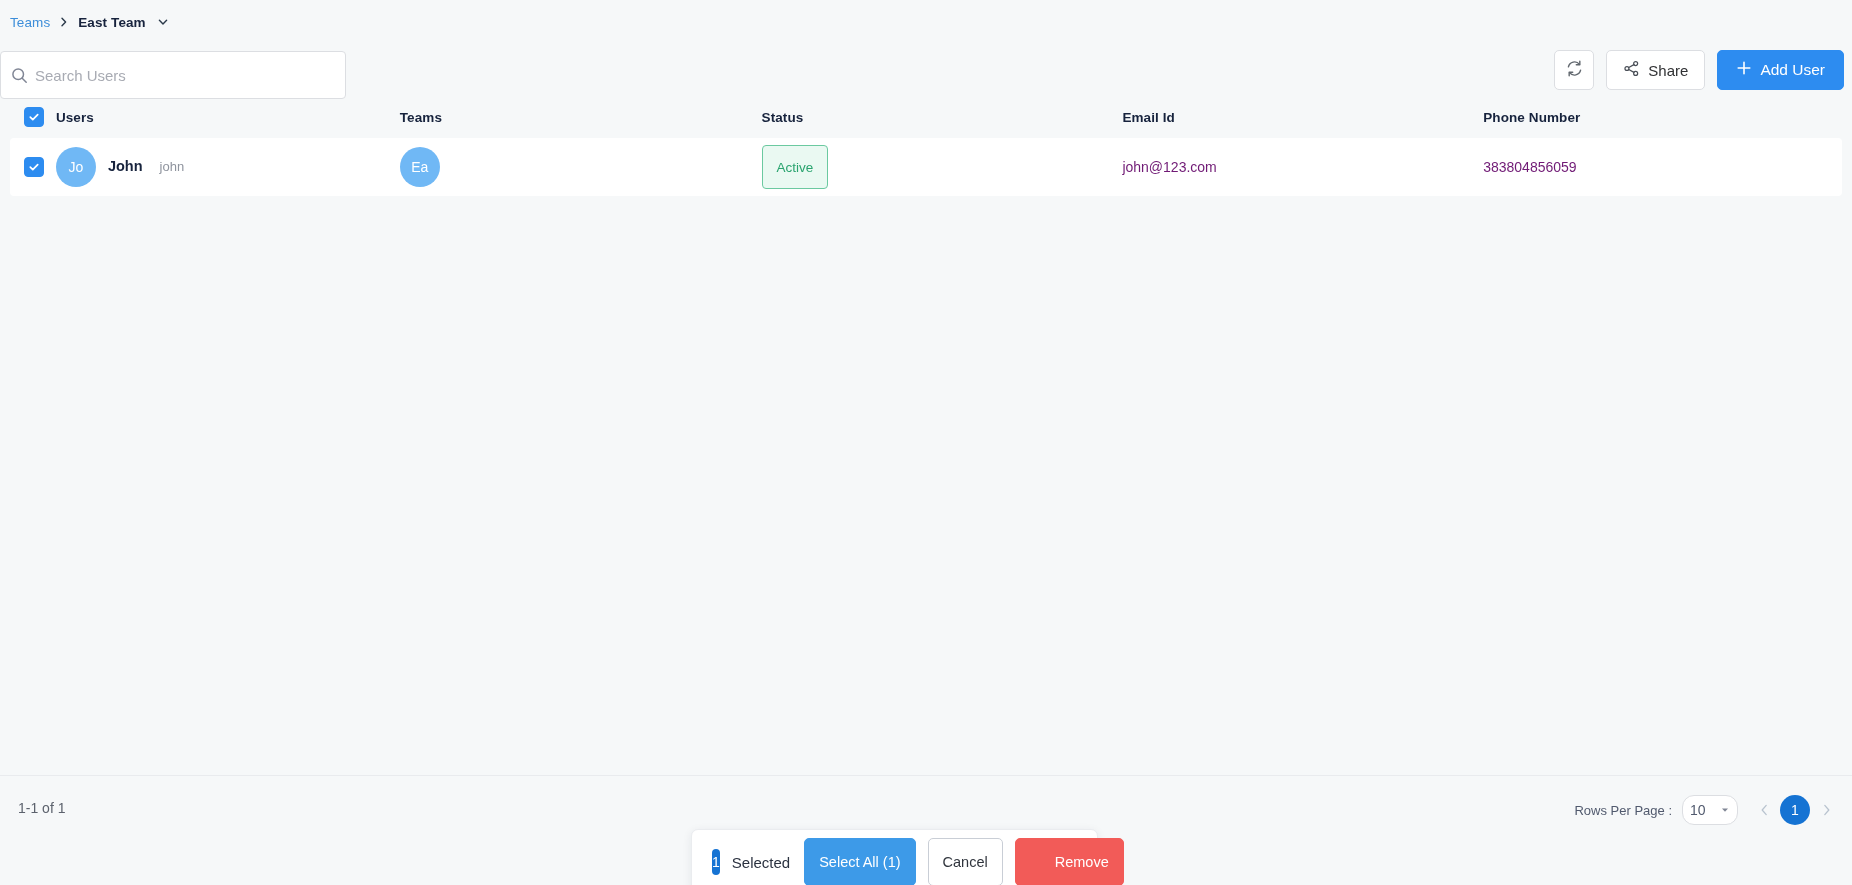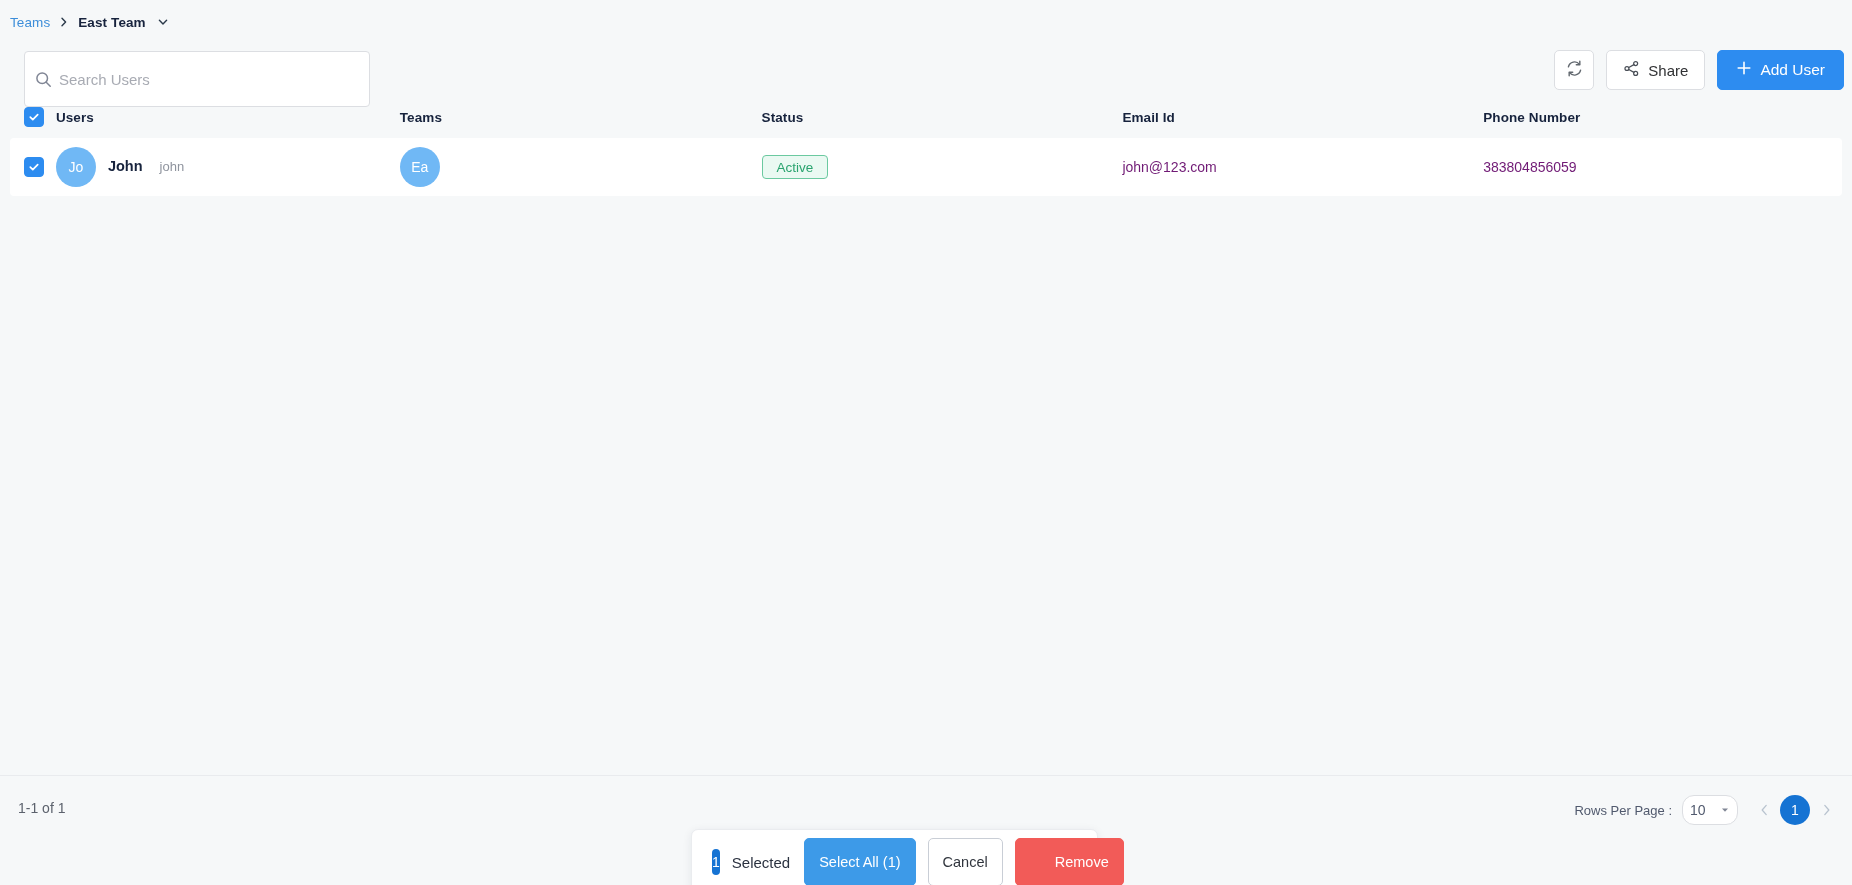--- a/index.html
+++ b/index.html
@@ -42,22 +42,22 @@
   }
   .crumb-caret {
     display: flex; align-items: center;
     margin-left: 2px;
     cursor: pointer;
   }
 
   
   .search-wrap {
     position: absolute;
-    left: 24px; top: 51px;
-    width: 346px; height: 56px;
+    left: 0; top: 51px;
+    width: 346px; height: 48px;
     background: #ffffff;
     border: 1px solid #dcdee2;
     border-radius: 4px;
     display: flex; align-items: center;
     padding: 0 10px;
   }
   .search-icon { display: flex; align-items: center; margin-right: 7px; }
   .search-input {
     border: none; outline: none;
     background: transparent;
@@ -159,21 +159,21 @@
     display: flex; align-items: center; justify-content: center;
     flex: none;
   }
   .user-cell { display: flex; align-items: center; gap: 12px; }
   .user-texts { display: flex; gap: 17px; align-items: center; }
   .user-name { font-size: 14.5px; font-weight: bold; color: #17233d; line-height: 1.1; }
   .user-sub  { font-size: 13px; color: #8f949e; line-height: 1.1; }
 
   .status-badge {
     display: inline-flex; align-items: center; justify-content: center;
-    height: 24px;
+    height: 44px;
     padding: 0 14px;
     border: 1px solid #6bc9a0;
     background: #eaf9f2;
     color: #2aa46f;
     border-radius: 4px;
     font-size: 13.5px;
   }
   .cell-text { font-size: 14px; color: #701a75; }
 
   

